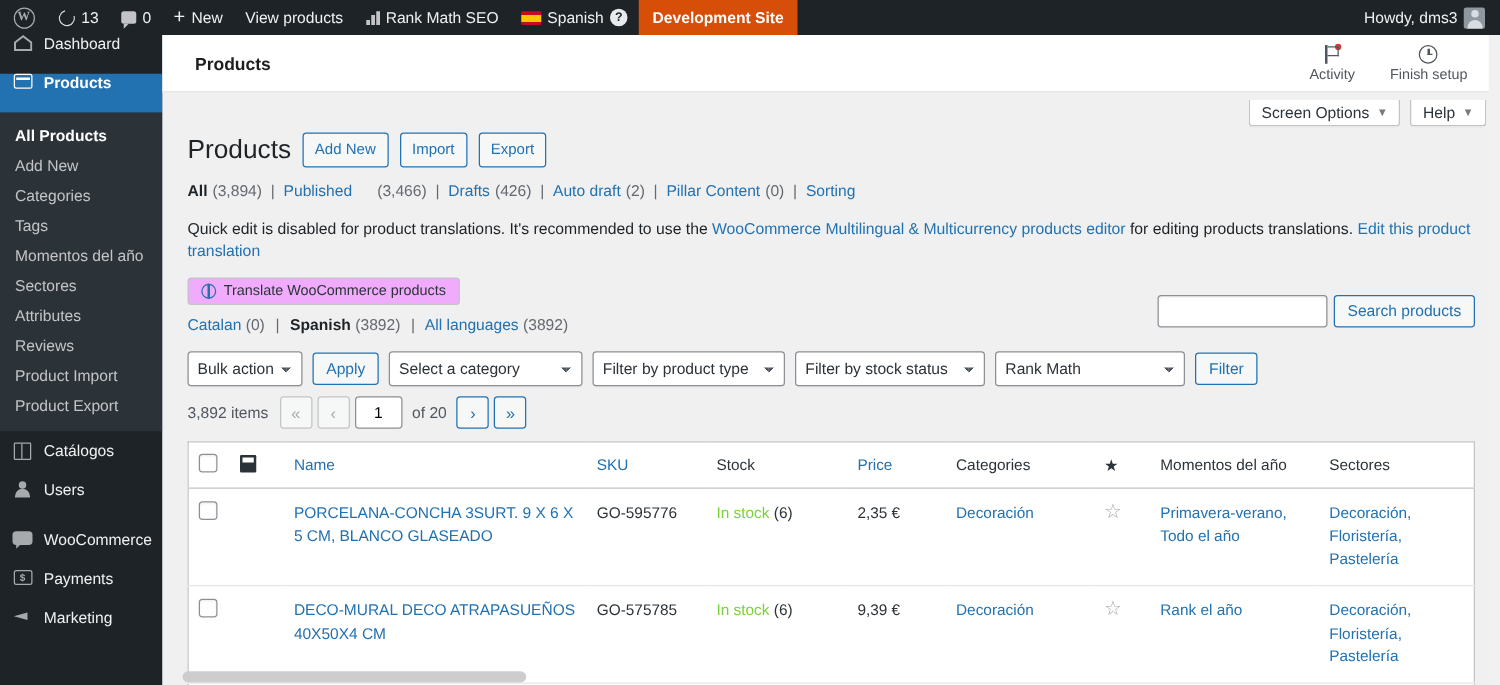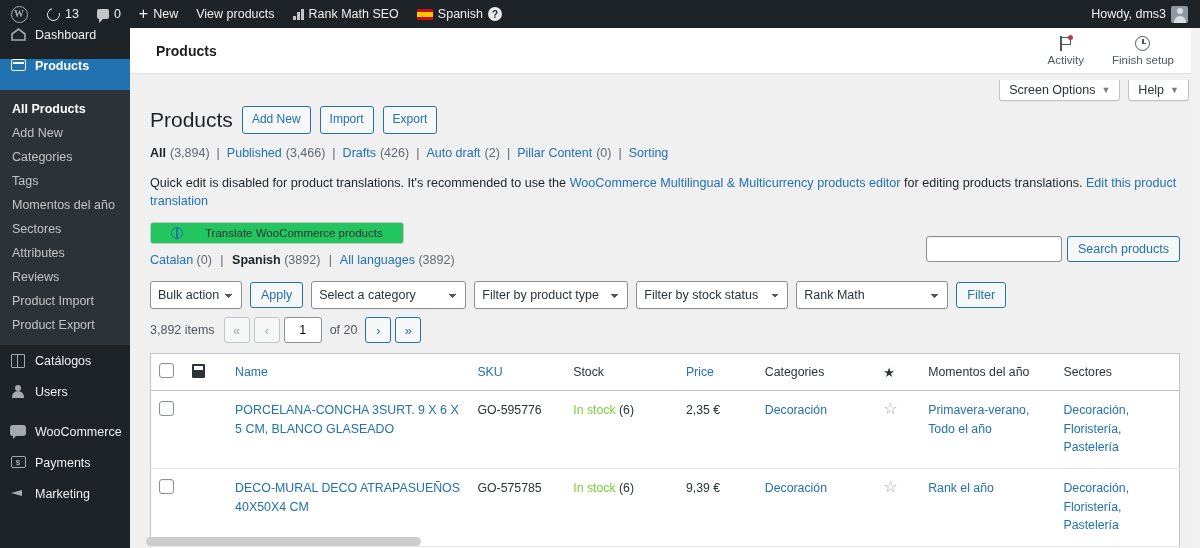--- a/index.html
+++ b/index.html
@@ -145,23 +145,23 @@
   }
   .subsubsub a { color:#2271b1; text-decoration:none; }
   .subsubsub .cur { color:#1d2327; font-weight:600; }
   .subsubsub .cnt { color:#646970; }
   .subsubsub .bar { color:#646970; padding: 0 7px; }
 
   .notice-line { margin-top: 14px; font-size: 12.6px; color:#1d2327; line-height:1.5; }
   .notice-line a { color:#2271b1; text-decoration:none; }
 
   .translate-btn {
-    margin-top: 11px; display:inline-flex; align-items:center; gap:22px;
-    background:#22c55e; border:1px solid #c3c4c7; border-radius:3px;
-    padding: 4px 20px; font-size:11.5px; color:#2c3338; cursor:pointer;
+    margin-top: 11px; display:inline-flex; align-items:center; gap:6px;
+    background:#f0abfc; border:1px solid #c3c4c7; border-radius:3px;
+    padding: 4px 10px; font-size:11.5px; color:#2c3338; cursor:pointer;
   }
   .glob-ic{width:12px;height:12px;border:1.4px solid #2271b1;border-radius:50%;position:relative;display:block;}
   .glob-ic::before{content:"";position:absolute;left:4.3px;top:-1.4px;width:1.3px;height:12px;background:#2271b1;}
 
   .lang-line { margin-top: 9px; font-size: 12.5px; color:#1d2327; }
   .lang-line a { color:#2271b1; text-decoration:none; }
   .lang-line .cur { font-weight:600; color:#1d2327; }
   .lang-line .cnt { color:#646970; }
   .lang-line .bar { color:#646970; padding: 0 5px; }
 
@@ -270,20 +270,21 @@
         <i></i>
         <i></i>
       </span>
     <span>Rank Math SEO</span>
   </div>
   <div class="ab-item">
     <span class="flag-es"></span>
     <span>Spanish</span>
     <span class="qmark">?</span>
   </div>
+  <div class="ab-badge">Development Site</div>
   <div class="ab-spacer"></div>
   <div class="ab-item" style="padding-right:12px">
     <span>Howdy, dms3</span>
     <span class="avatar-sq"></span>
   </div>
 </div>
 
 <div id="sidebar">
   <div class="menu-top">
     <span class="menu-icon">
@@ -382,21 +383,21 @@
       <button class="pagetitle-action">Add New</button>
       <button class="pagetitle-action">Import</button>
       <button class="pagetitle-action">Export</button>
     </div>
 
     <div class="subsubsub">
       <span class="cur">All</span>
       <span class="cnt" style="padding-left:4px">(3,894)</span>
       <span class="bar">|</span>
       <a>Published</a>
-      <span class="cnt" style="padding-left:4px">(3,466)</span>
+      <span class="cnt" style="padding-left:20px">(3,466)</span>
       <span class="bar">|</span>
       <a>Drafts</a>
       <span class="cnt" style="padding-left:4px">(426)</span>
       <span class="bar">|</span>
       <a>Auto draft</a>
       <span class="cnt" style="padding-left:4px">(2)</span>
       <span class="bar">|</span>
       <a>Pillar Content</a>
       <span class="cnt" style="padding-left:4px">(0)</span>
       <span class="bar">|</span>

